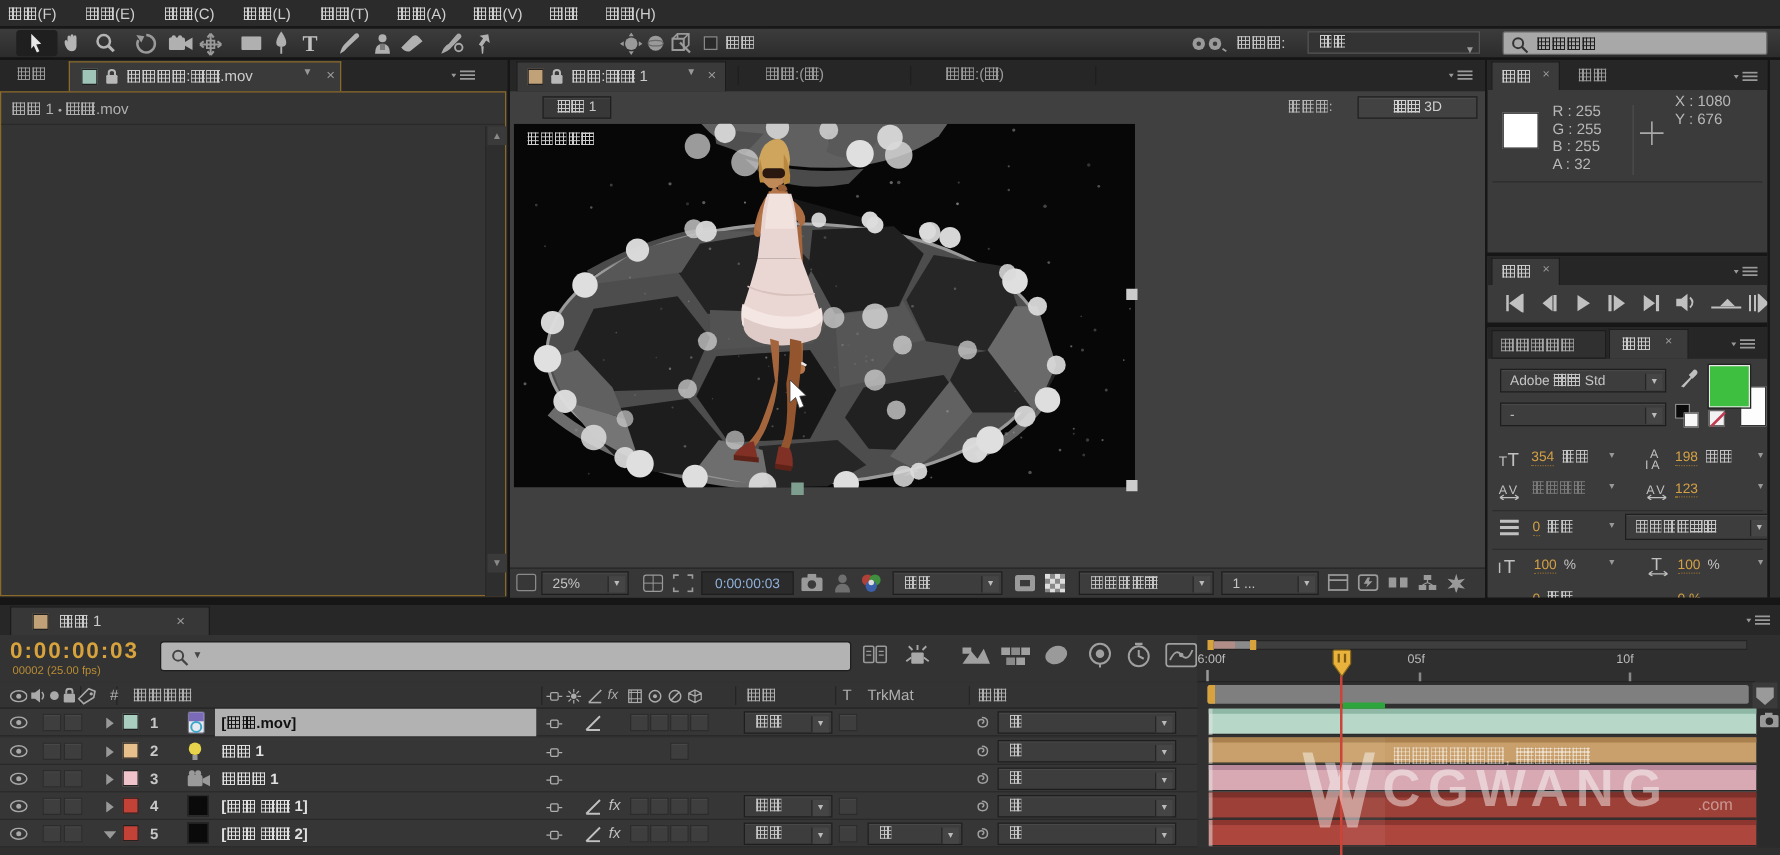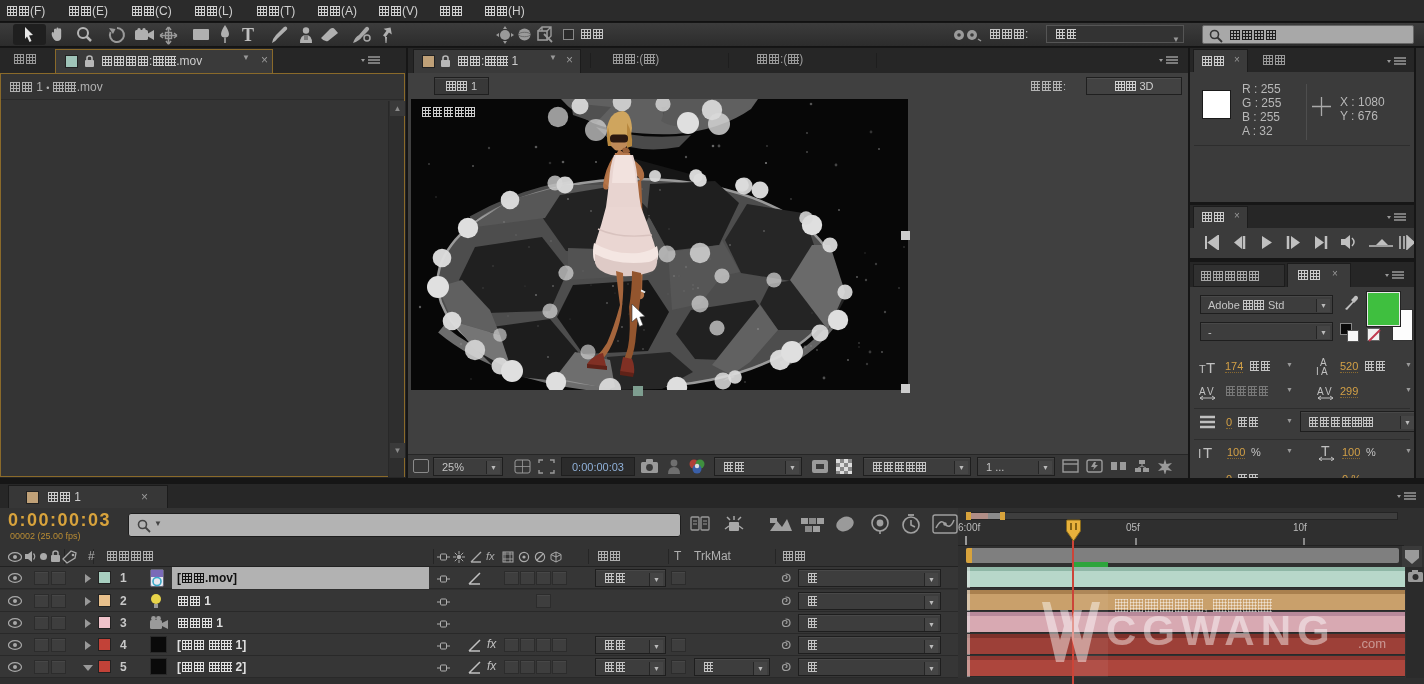--- a/index.html
+++ b/index.html
@@ -539,21 +539,21 @@
             <path d="M1 3 L5 3 L3 6 Z" fill="#999"></path>
             <path d="M8 1 h12 M8 4 h12 M8 7 h12" stroke="#999" stroke-width="1.4"></path>
           </svg>
         </div>
  <div class="ab" style="left:12px;top:42px;width:29px;height:29px;background:#fff;border:1px solid #1a1a1a"></div>
  <div class="ab" style="left:52px;top:34px;color:#b8b8b8;line-height:14px">R : 255<br>G : 255<br>B : 255<br>A : 32</div>
  <div class="ab" style="left:116px;top:36px;width:1px;height:56px;background:#4e4e4e"></div>
  <svg class="ic" style="left:122px;top:49px" width="19" height="19">
           <path d="M9.5 0 V19 M0 9.5 H19" stroke="#aaa" stroke-width="1.3"></path>
         </svg>
- <div class="ab" style="left:150px;top:47px;color:#b8b8b8;line-height:14px">X : 1080<br>Y : 676</div>
+ <div class="ab" style="left:150px;top:26px;color:#b8b8b8;line-height:14px">X : 1080<br>Y : 676</div>
  <div class="ab" style="left:4px;top:97px;width:216px;height:1px;background:#2d2d2d"></div>
 </div>
 
 <div class="ab" style="left:0;top:157px;width:224px;height:53px;background:#3b3b3b">
  <div class="ab" style="left:0;top:0;width:224px;height:23px;background:#262626"></div>
  <div class="ab" style="left:3px;top:1px;width:55px;height:22px;background:#3b3b3b;border:1px solid #1c1c1c;border-bottom:none;color:#ccc">
           <span class="ab" style="left:7px;top:3px"><b class="z"></b><b class="z"></b></span>
           <span class="ab" style="left:40px;top:3px;color:#999;font-size:10px">×</span>
         </div>
  <div class="ab" style="left:196px;top:8px;width:22px;height:10px">
@@ -623,45 +623,45 @@
             <path d="M1 12 L12 1" stroke="#c03a50" stroke-width="2"></path>
           </svg>
         </div>
 
  <div class="dd" style="left:10px;top:60px;width:133px;height:19px;padding-left:7px">-<span class="dda">▼</span></div>
 
  <svg class="ic" style="left:9px;top:96px" width="18" height="16">
           <text x="0" y="15" fill="#c0c0c0" font-size="11" font-family="Liberation Sans">T</text>
           <text x="7" y="15" fill="#c0c0c0" font-size="15" font-family="Liberation Sans">T</text>
         </svg>
- <span class="ab org hl" style="left:35px;top:98px;font-size:11px">174</span>
+ <span class="ab org hl" style="left:35px;top:98px;font-size:11px">354</span>
         <span class="ab" style="left:59px;top:98px;font-size:11px;color:#c4c4c4"><b class="z"></b><b class="z"></b></span>
         <span class="ab" style="left:96px;top:99px;color:#999;font-size:7px">▼</span>
  <svg class="ic" style="left:126px;top:94px" width="18" height="20">
           <text x="4" y="10" fill="#c0c0c0" font-size="10" font-family="Liberation Sans">A</text>
           <text x="0" y="19" fill="#c0c0c0" font-size="10" font-family="Liberation Sans">I</text>
           <text x="5" y="19" fill="#c0c0c0" font-size="10" font-family="Liberation Sans">A</text>
         </svg>
- <span class="ab org hl" style="left:150px;top:98px;font-size:11px">520</span>
+ <span class="ab org hl" style="left:150px;top:98px;font-size:11px">198</span>
         <span class="ab" style="left:174px;top:98px;font-size:11px;color:#c4c4c4"><b class="z"></b><b class="z"></b></span>
         <span class="ab" style="left:215px;top:99px;color:#999;font-size:7px">▼</span>
 
  <svg class="ic" style="left:8px;top:121px" width="20" height="17">
           <text x="1" y="12" fill="#c0c0c0" font-size="10" font-family="Liberation Sans">A</text>
           <text x="9" y="12" fill="#c0c0c0" font-size="10" font-family="Liberation Sans">V</text>
           <path d="M2 15 H17 M2 15 L5 13 M2 15 L5 17 M17 15 L14 13 M17 15 L14 17" stroke="#c0c0c0" stroke-width="1"></path>
         </svg>
  <span class="ab" style="left:35px;top:123px;font-size:11px;color:#787878"><b class="z"></b><b class="z"></b><b class="z"></b><b class="z"></b></span>
         <span class="ab" style="left:96px;top:124px;color:#999;font-size:7px">▼</span>
  <svg class="ic" style="left:126px;top:121px" width="20" height="17">
           <text x="1" y="12" fill="#c0c0c0" font-size="10" font-family="Liberation Sans">A</text>
           <text x="9" y="12" fill="#c0c0c0" font-size="10" font-family="Liberation Sans">V</text>
           <path d="M2 15 H17 M2 15 L5 13 M2 15 L5 17 M17 15 L14 13 M17 15 L14 17" stroke="#c0c0c0" stroke-width="1"></path>
         </svg>
- <span class="ab org hl" style="left:150px;top:123px;font-size:11px">299</span>
+ <span class="ab org hl" style="left:150px;top:123px;font-size:11px">123</span>
         <span class="ab" style="left:215px;top:124px;color:#999;font-size:7px">▼</span>
  <div class="ab" style="left:4px;top:146px;width:216px;height:1px;background:#2d2d2d"></div>
 
  <svg class="ic" style="left:9px;top:152px" width="17" height="16">
           <path d="M1 3 H16 M1 8 H16 M1 13 H16" stroke="#c0c0c0" stroke-width="2.4"></path>
         </svg>
  <span class="ab org hl" style="left:36px;top:154px;font-size:11px">0</span>
         <span class="ab" style="left:47px;top:154px;font-size:11px;color:#c4c4c4"><b class="z"></b><b class="z"></b></span>
         <span class="ab" style="left:96px;top:155px;color:#999;font-size:7px">▼</span>
  <div class="dd" style="left:110px;top:149px;width:117px;height:21px;padding-left:7px;line-height:20px"><b class="z"></b><b class="z"></b><b class="z"></b><b class="z"></b><b class="z"></b><b class="z"></b><span class="dda" style="top:4px">▼</span></div>

